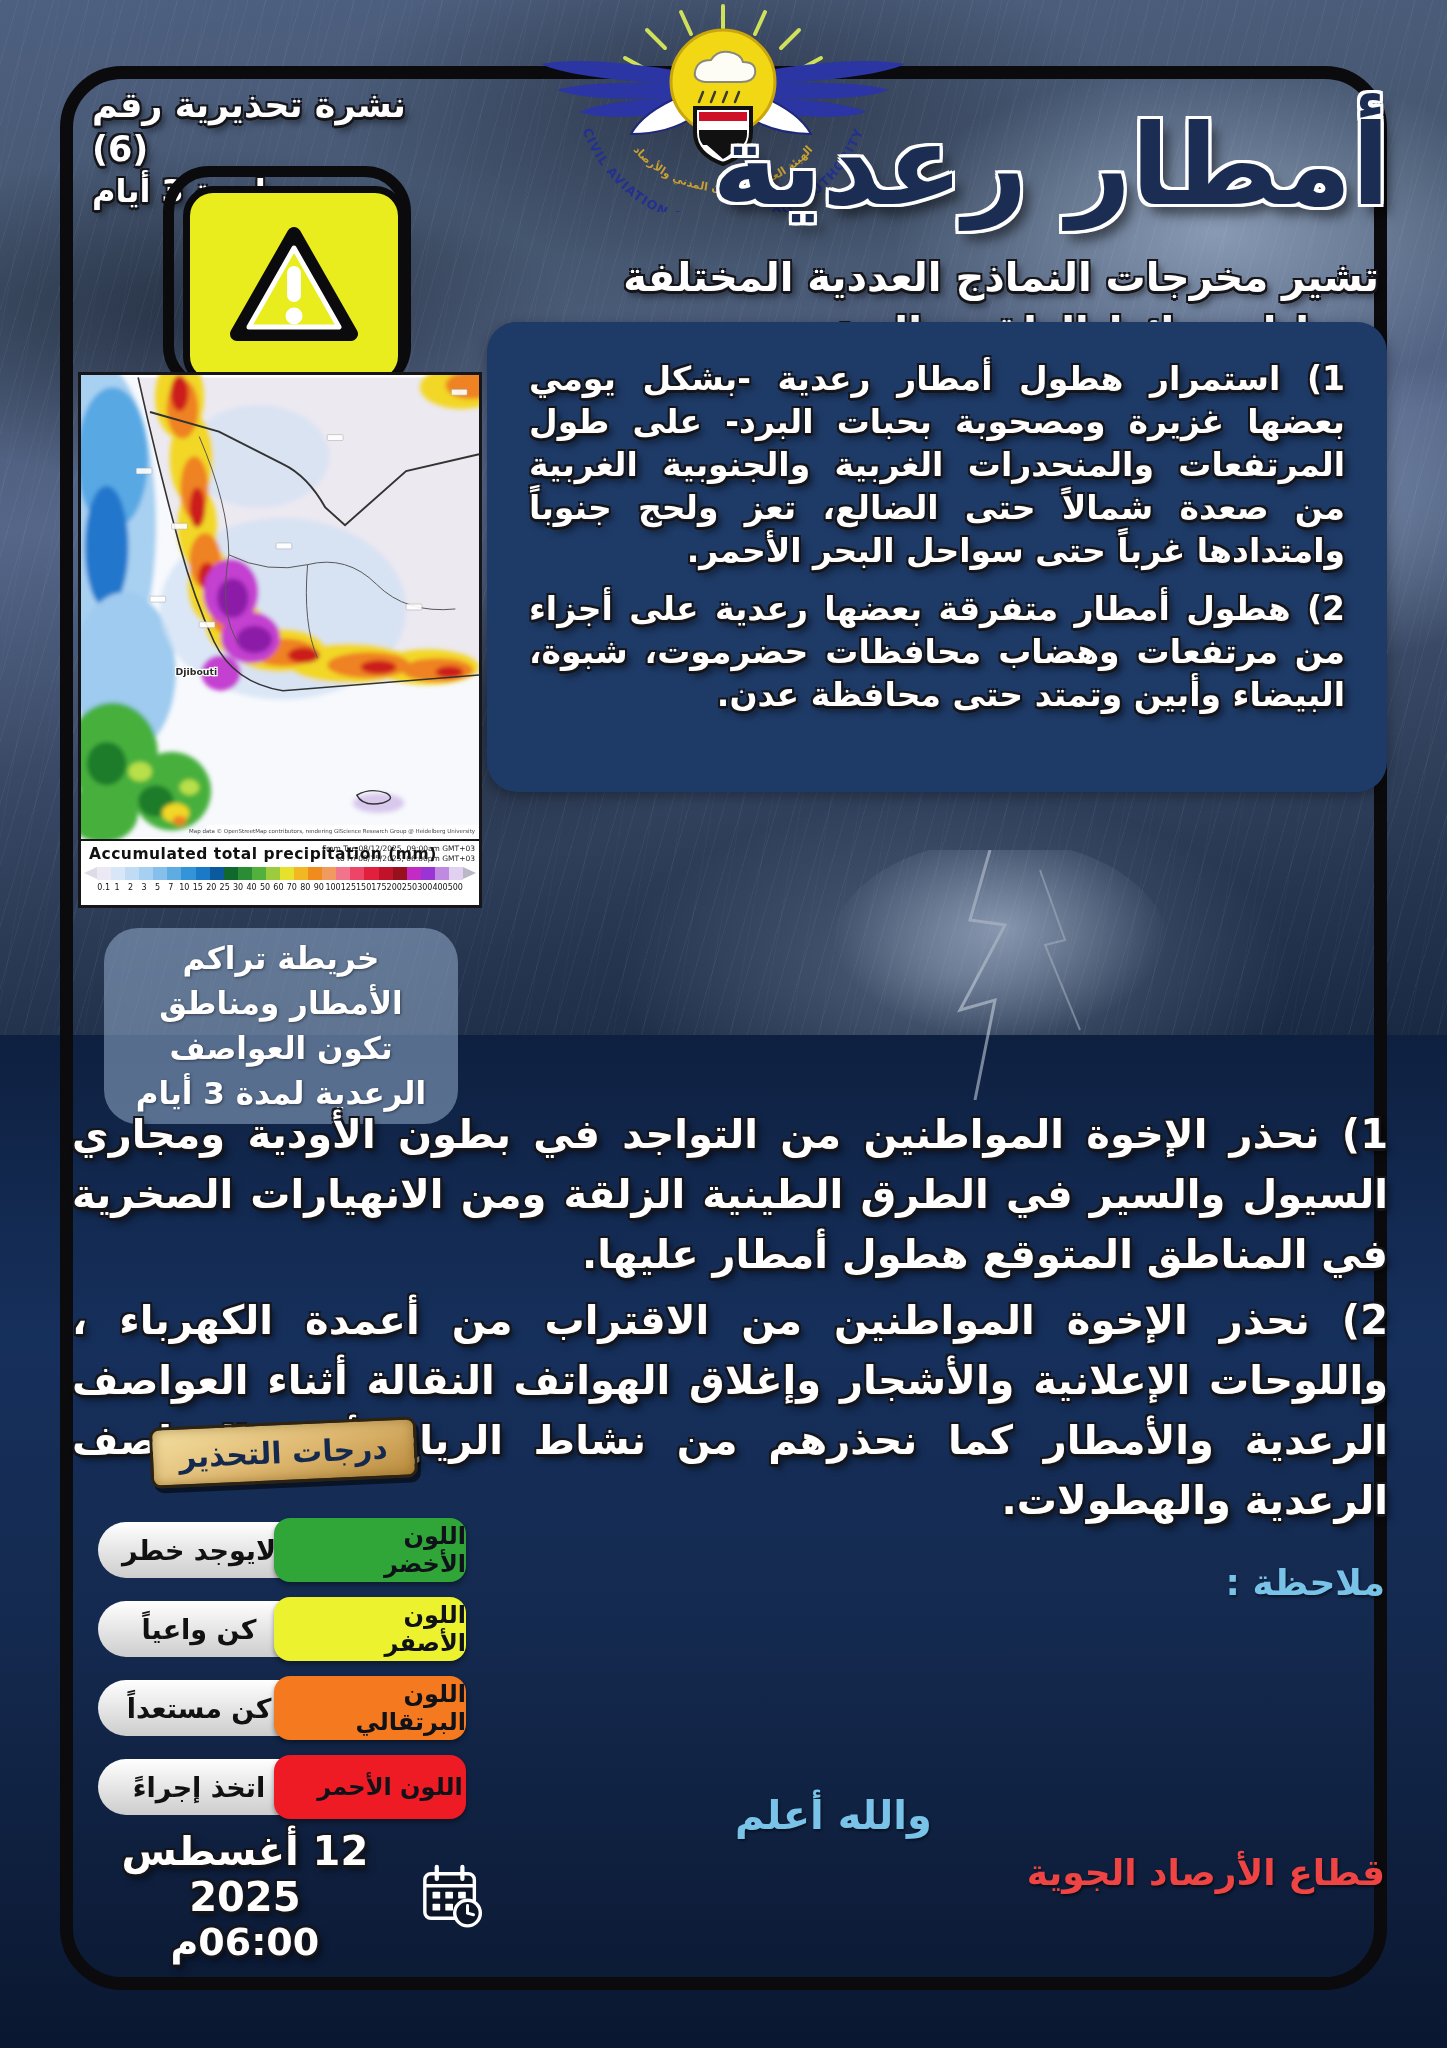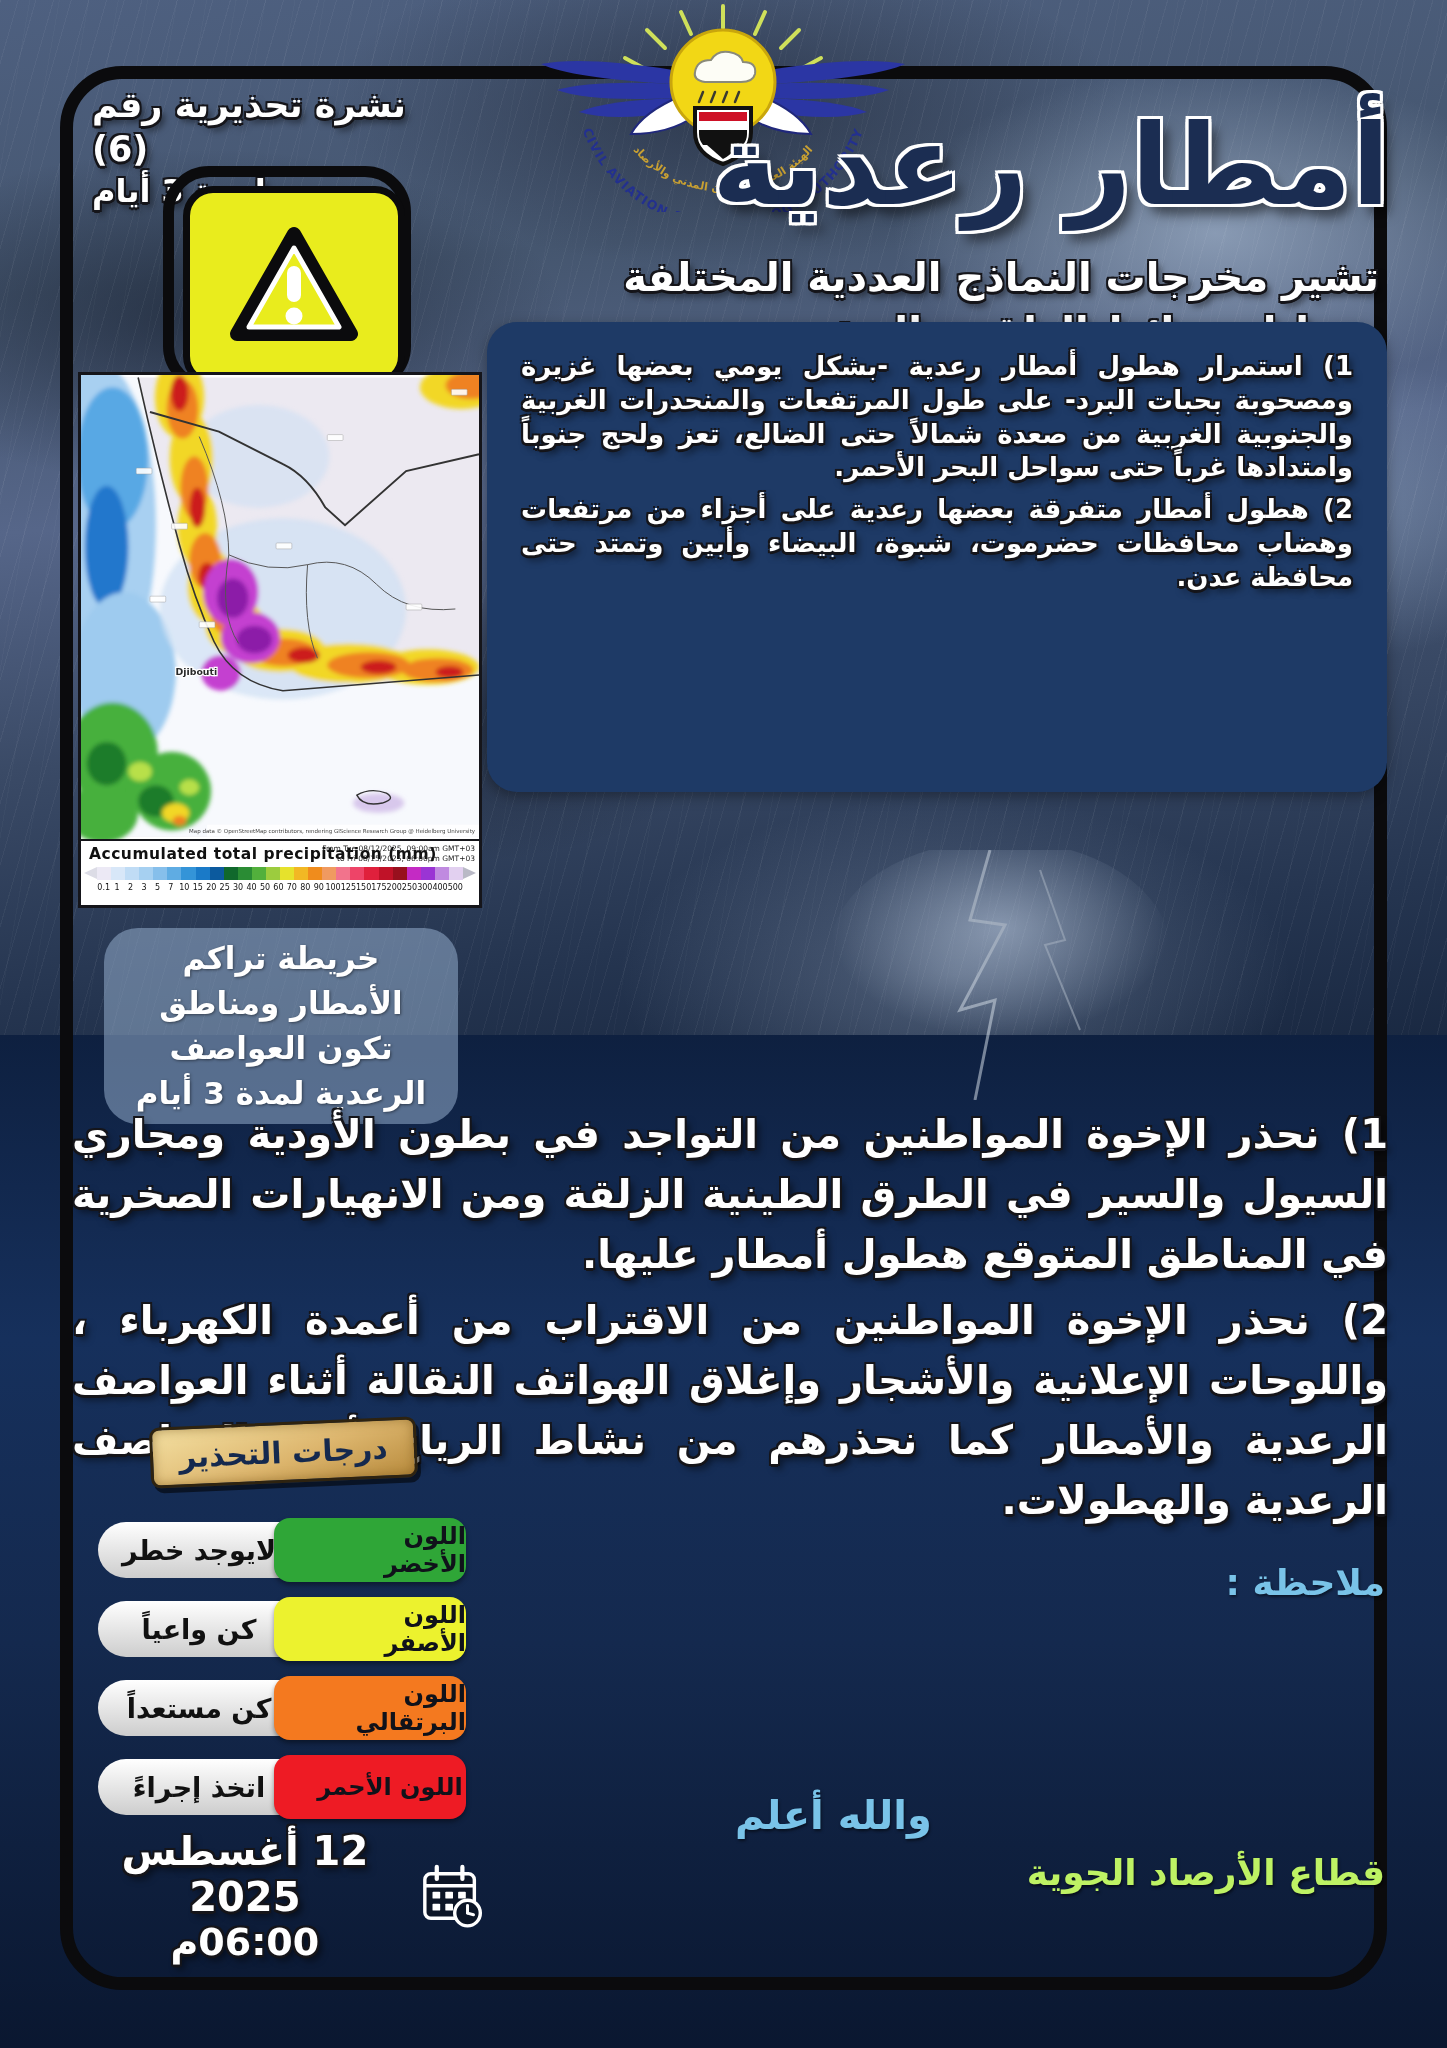--- a/index.html
+++ b/index.html
@@ -40,21 +40,21 @@
   .main-title{position:absolute;right:57px;top:100px;font-size:112px;font-weight:bold;
     color:#1b2d52;letter-spacing:-2px;
     text-shadow:3px 0 0 #fff,-3px 0 0 #fff,0 3px 0 #fff,0 -3px 0 #fff,
       3px 3px 0 #fff,-3px -3px 0 #fff,3px -3px 0 #fff,-3px 3px 0 #fff,8px 10px 12px rgba(0,0,0,.5);}
   .intro{position:absolute;right:68px;top:250px;width:940px;text-align:right;
     font-size:40px;line-height:1.35;}
   
   .forecast-box{position:absolute;left:487px;top:322px;width:900px;height:470px;
     background:#1e3a66;border-radius:30px;box-sizing:border-box;padding:20px 26px;
     box-shadow:0 4px 14px rgba(0,0,0,.35);}
-  .forecast-box p{margin:8px;text-align:justify;font-size:26px;line-height:1.3;}
+  .forecast-box p{margin:16px;text-align:justify;font-size:33px;line-height:1.3;}
   
   .map-panel{position:absolute;left:78px;top:372px;width:404px;height:536px;
     background:#fff;border:3px solid #15151a;box-sizing:border-box;}
   .map-canvas{width:100%;height:464px;display:block;}
   .map-legend{position:relative;height:63px;border-top:2px solid #15151a;background:#fff;
     font-family:"DejaVu Sans",sans-serif;}
   .lg-title{position:absolute;left:8px;top:4px;font-size:15.5px;font-weight:bold;color:#111;letter-spacing:.5px;}
   .lg-period{position:absolute;right:4px;top:3px;font-size:7.5px;color:#222;text-align:right;line-height:1.3;padding-left:48px;}
   .lg-bar{position:absolute;left:16px;right:16px;top:26px;height:13px;display:flex;}
   .lg-cell{flex:1;height:100%;}
@@ -97,21 +97,21 @@
   .date-lines{text-align:center;}
   .date-lines .d1{font-size:40px;}
   .date-lines .d2{font-size:38px;}
   .note-header{position:absolute;right:62px;top:1562px;font-size:36px;font-weight:bold;
     color:#79c3e8;text-shadow:1px 2px 3px rgba(0,0,0,.5);}
   .note-body{position:absolute;left:558px;top:1608px;width:830px;text-align:justify;
     font-size:31px;line-height:1.42;color:#fff;font-weight:bold;
     text-shadow:1px 1px 2px rgba(0,0,0,.6);}
   .closing{position:absolute;left:735px;top:1792px;font-size:40px;font-weight:bold;
     color:#79c3e8;text-shadow:1px 2px 3px rgba(0,0,0,.5);}
-  .sector{position:absolute;right:62px;top:1852px;font-size:36px;font-weight:bold;color:#bef264;
+  .sector{position:absolute;right:62px;top:1852px;font-size:36px;font-weight:bold;color:#ef4444;
     text-shadow:1px 2px 3px rgba(0,0,0,.6);}
   .footer-pill{position:absolute;left:488px;top:1902px;width:545px;height:104px;
     background:#0d1a30;border:5px solid #62799f;border-radius:52px;
     display:flex;flex-direction:column;align-items:center;justify-content:center;gap:2px;}
   .website{font-size:42px;font-weight:bold;color:#fff;letter-spacing:1px;}
   .social-row{display:flex;align-items:center;gap:9px;}
   .handle{font-size:32px;font-weight:bold;color:#fff;letter-spacing:1px;}
   .fb{width:34px;height:34px;border-radius:50%;background:#1877f2;color:#fff;
     display:flex;align-items:center;justify-content:center;font-size:24px;font-weight:bold;
     font-family:"DejaVu Serif",serif;}

